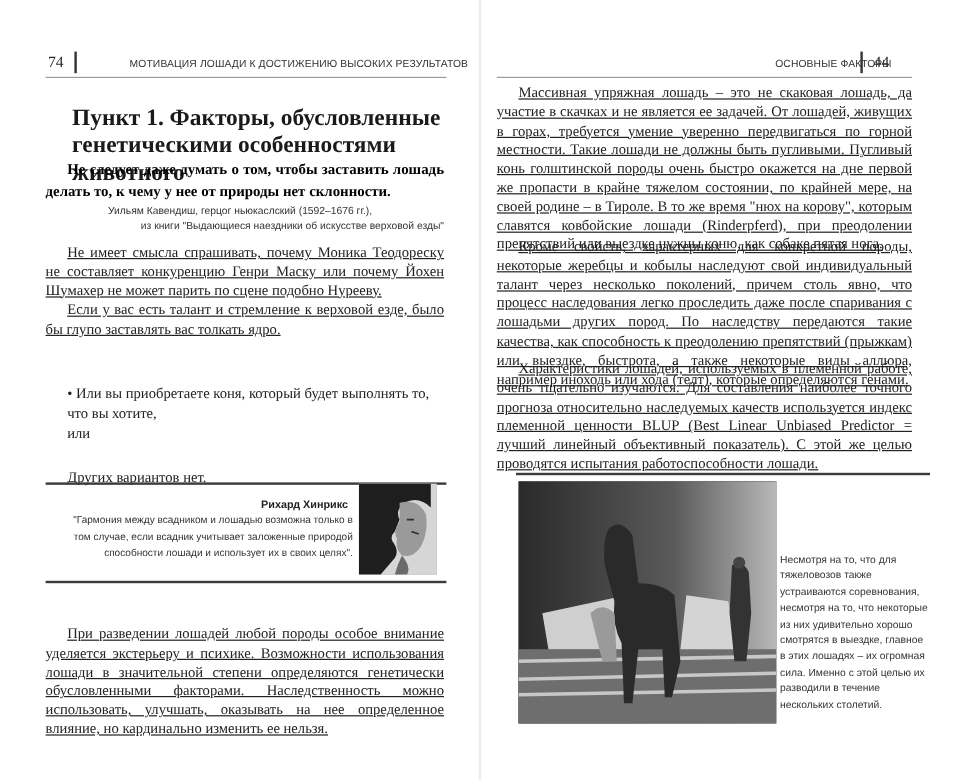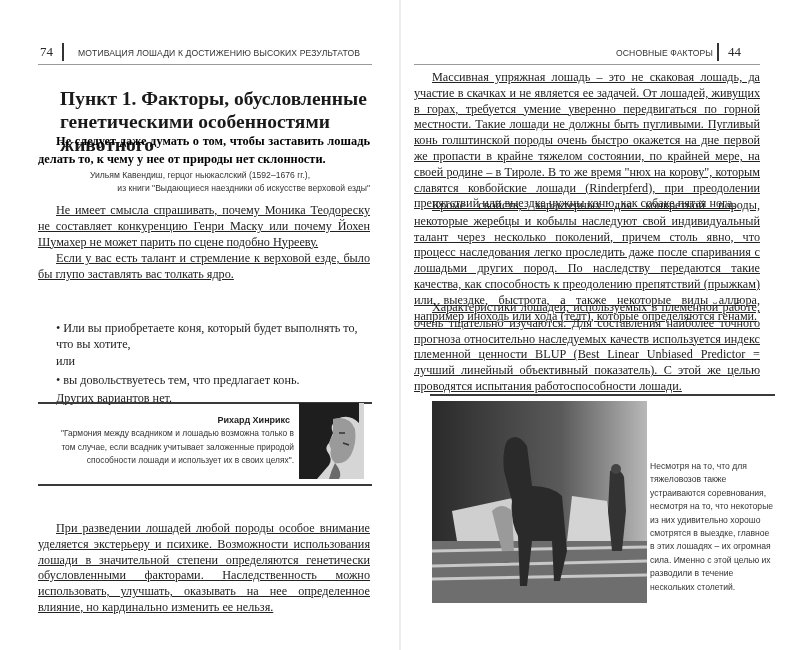--- a/index.html
+++ b/index.html
@@ -8,21 +8,21 @@
     font-family: "Liberation Serif", "DejaVu Serif", serif; color: #1e1e1e;
   }
   .page { position: absolute; top: 0; height: 650px; }
   .page-left { left: 0; width: 400px; }
   .page-right { left: 384px; width: 484px; }
   .gutter { position: absolute; left: 399px; top: 0; width: 2px; height: 650px; background: linear-gradient(to right, #f2f2f2, #e6e6e6, #f4f4f4); }
 
   .run-head { position: absolute; top: 44px; font-family: "Liberation Sans", "DejaVu Sans", sans-serif; }
   .run-head .pnum { position: absolute; top: 0; font-family: "Liberation Serif", serif; font-size: 13px; color: #2a2a2a; }
   .run-head .bar { position: absolute; top: -1px; width: 2px; height: 18px; background: #333; }
-  .run-head .title { position: absolute; top: 4px; font-size: 8.6px; letter-spacing: 0.1px; color: #333; white-space: nowrap; }
+  .run-head .title { position: absolute; top: 4px; font-size: 8.6px; letter-spacing: 0.1px; color: #333; white-space: nowrap; margin-left: 30px; }
   .rule { position: absolute; height: 1px; background: #9a9a9a; }
 
   .h1 { position: absolute; left: 40px; top: 87px; width: 350px; font-weight: bold; font-size: 19.5px; line-height: 23px; color: #1a1a1a; margin-left: 20px; }
   .epigraph { position: absolute; left: 38px; top: 132px; width: 332px; font-weight: bold; font-size: 12.4px; line-height: 18px; color: #000000; text-indent: 18px; text-align: justify; }
   .attr { position: absolute; right: 30px; width: 340px; text-align: right; font-family: "Liberation Sans", sans-serif; font-size: 8.6px; color: #333; }
 
   .p { position: absolute; font-size: 12.2px; line-height: 15.8px; text-align: justify; color: #222; text-decoration: underline; }
   .p .ind { display: inline-block; width: 18px; }
   .bullet { position: absolute; font-size: 12.2px; line-height: 16px; color: #222; }
 
@@ -52,21 +52,20 @@
 
   <div class="epigraph">Не следует даже думать о том, чтобы заставить лошадь делать то, к чему у нее от природы нет склонности.</div>
   <div class="attr" style="top:170px;text-align:center;">Уильям Кавендиш, герцог ньюкаслский (1592–1676 гг.),</div>
   <div class="attr" style="top:183px;">из книги "Выдающиеся наездники об искусстве верховой езды"</div>
 
   <div class="p" style="left:38px;top:203px;width:332px;"><span class="ind"></span><span>Не имеет смысла спрашивать, почему Моника Теодореску не составляет конкуренцию Генри Маску или почему Йохен Шумахер не может парить по сцене подобно Нурееву.</span></div>
   <div class="p" style="left:38px;top:251px;width:332px;"><span class="ind"></span><span>Если у вас есть талант и стремление к верховой езде, было бы глупо заставлять вас толкать ядро.</span></div>
 
   <div class="bullet" style="left:56px;top:320px;width:312px;">• <span>Или вы приобретаете коня, который будет выполнять то, что вы хотите,</span></div>
   <div class="bullet" style="left:56px;top:353px;">или</div>
-  <div class="bullet" style="left:56px;top:372px;width:312px;">• <span>вы довольствуетесь тем, что предлагает конь.</span></div>
   <div class="bullet" style="left:56px;top:390px;">Других вариантов нет.</div>
 
   <div class="qbox-rule" style="top:402px;"></div>
   <div class="qname">Рихард Хинрикс</div>
   <div class="qtext">"Гармония между всадником и лошадью возможна только в том случае, если всадник учитывает заложенные природой способности лошади и использует их в своих целях".</div>
   <div class="portrait">
     <svg width="65" height="76" viewBox="0 0 65 76">
       <rect width="65" height="76" fill="#d6d6d6"></rect>
       <path d="M10 0 L60 0 L60 20 Q50 10 38 16 Q30 22 34 30 L30 40 Q26 44 28 48 Q34 56 30 62 L18 76 L0 76 L0 0 Z" fill="#1e1e1e"></path>
       <path d="M34 16 Q50 12 56 26 Q58 40 52 52 Q46 62 36 60 Q30 54 32 46 Q28 40 34 32 Z" fill="#9a9a9a"></path>

